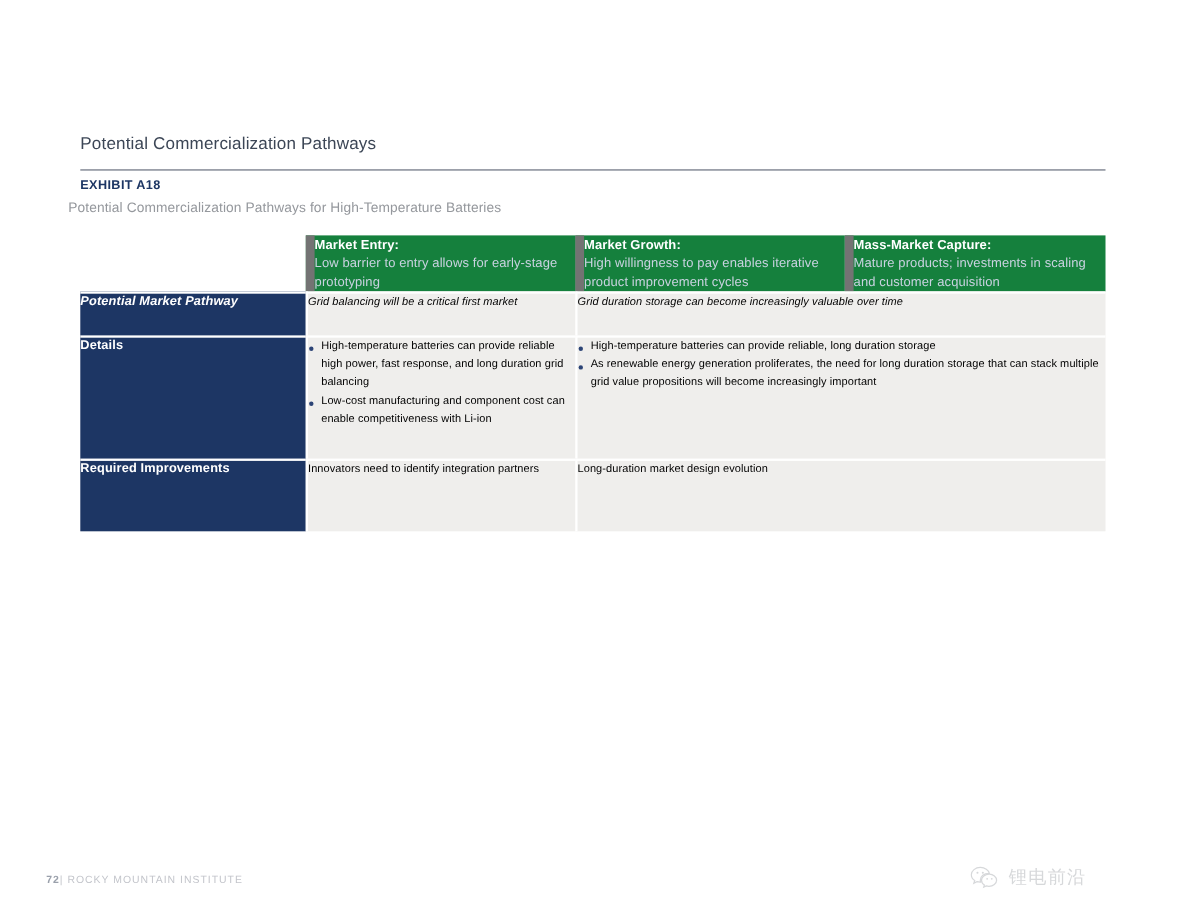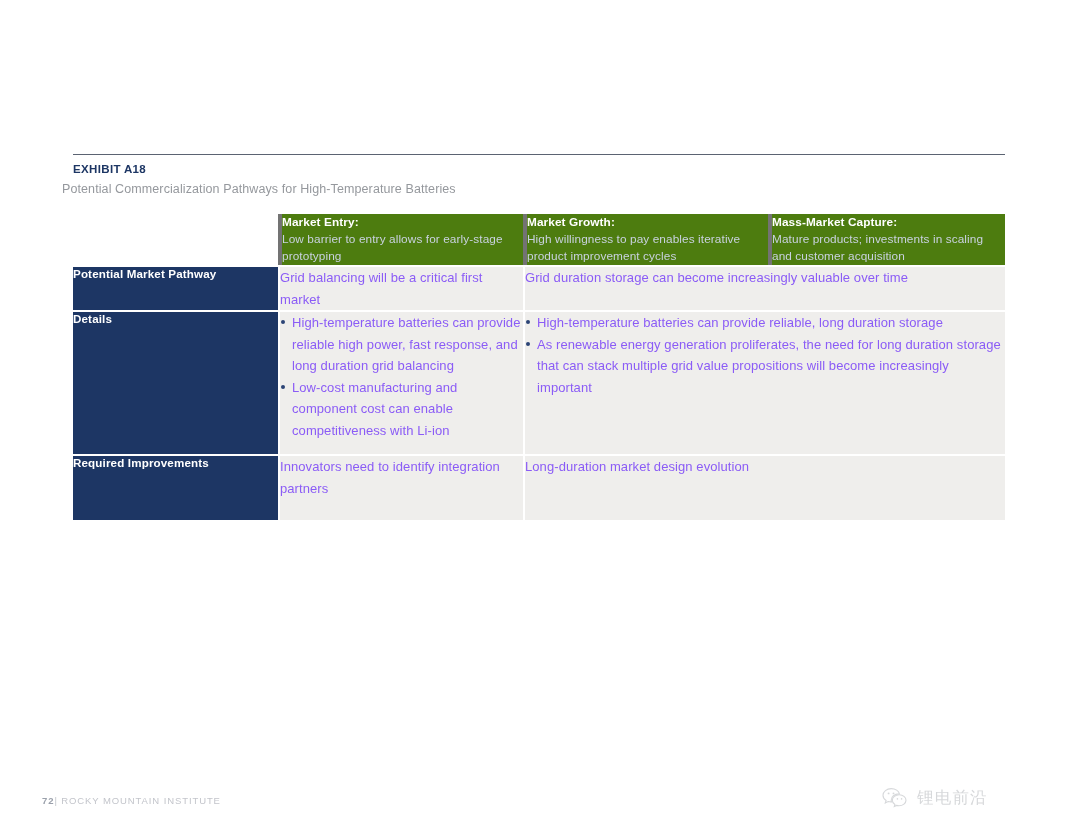--- a/index.html
+++ b/index.html
@@ -90,24 +90,24 @@
     padding: 0;
   }
 
   
   .hdr-spacer {
     background: #ffffff;
     width: 205px;
   }
 
   .hdr-cell {
-    background: #4d7c0f;
+    background: #15803d;
     color: #ffffff;
     padding: 10px 12px 12px 11px;
-    border-left: 4px solid #737373;
+    border-left: 8px solid #737373;
     height: 47px;
   }
   .hdr-cell .hdr-title {
     display: block;
     font-size: 11.8px;
     font-weight: bold;
     line-height: 1.45;
     letter-spacing: 0.1px;
     color: #ffffff;
   }
@@ -130,22 +130,22 @@
     border-top: 2px solid #ffffff;
     vertical-align: middle;
     padding: 0 0 0 12px;
   }
 
   
   .body-cell {
     background: #efeeec;
     border-top: 2px solid #ffffff;
     border-left: 2px solid #ffffff;
-    color: #8b5cf6;
-    font-size: 13px;
+    color: #000000;
+    font-size: 10px;
     line-height: 1.65;
     padding: 9px 14px 12px 11px;
     letter-spacing: 0.08px;
   }
 
   .cell-text {
     display: block;
   }
 
   ul.bullets {
@@ -163,22 +163,22 @@
     content: "";
     position: absolute;
     left: 1px;
     top: 8px;
     width: 4px;
     height: 4px;
     border-radius: 50%;
     background: #2c4476;
   }
 
-  .r1 { height: 40px; }
-  .r2 { height: 144px; }
+  .r1 { height: 40px; font-style: italic; }
+  .r2 { height: 112px; }
   .r3 { height: 66px; }
 
   
   .footer {
     position: absolute;
     left: 42px;
     top: 795px;
     font-size: 9.5px;
     letter-spacing: 0.9px;
     color: #c3c5cb;
@@ -212,20 +212,21 @@
     letter-spacing: 1.2px;
     font-family: "DejaVu Sans", sans-serif;
   }
 </style>
 </head>
 <body>
 
 <div class="page">
 
 
+  <div class="section-title">Potential Commercialization Pathways</div>
 
   <div class="title-rule"></div>
 
   <div class="exhibit-label">EXHIBIT A18</div>
 
   <div class="exhibit-caption">Potential Commercialization Pathways for High-Temperature Batteries</div>
 
   <table class="exhibit-table">
     <colgroup>
       <col style="width:205px">

